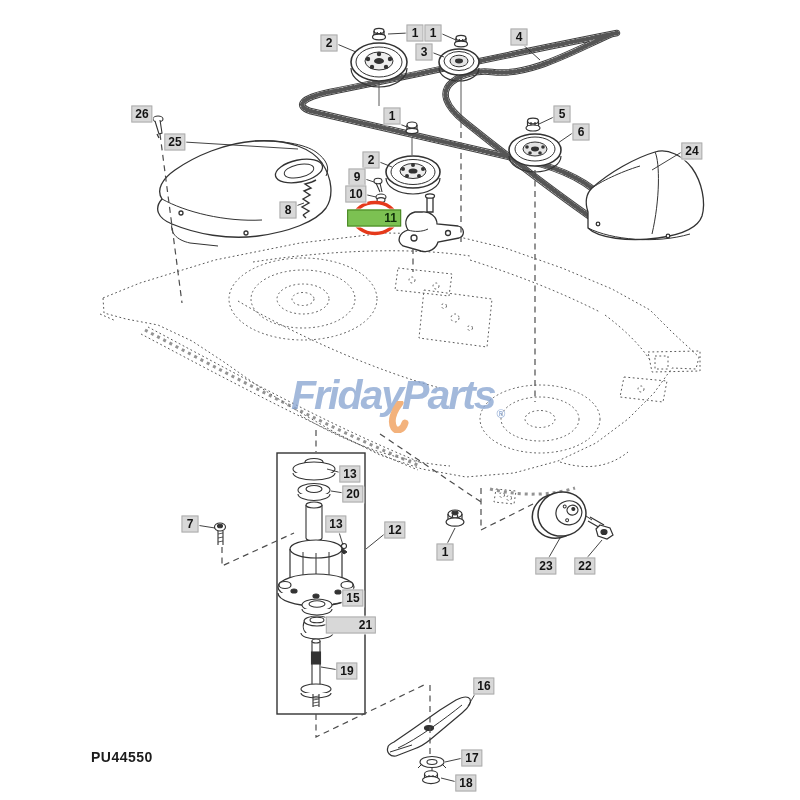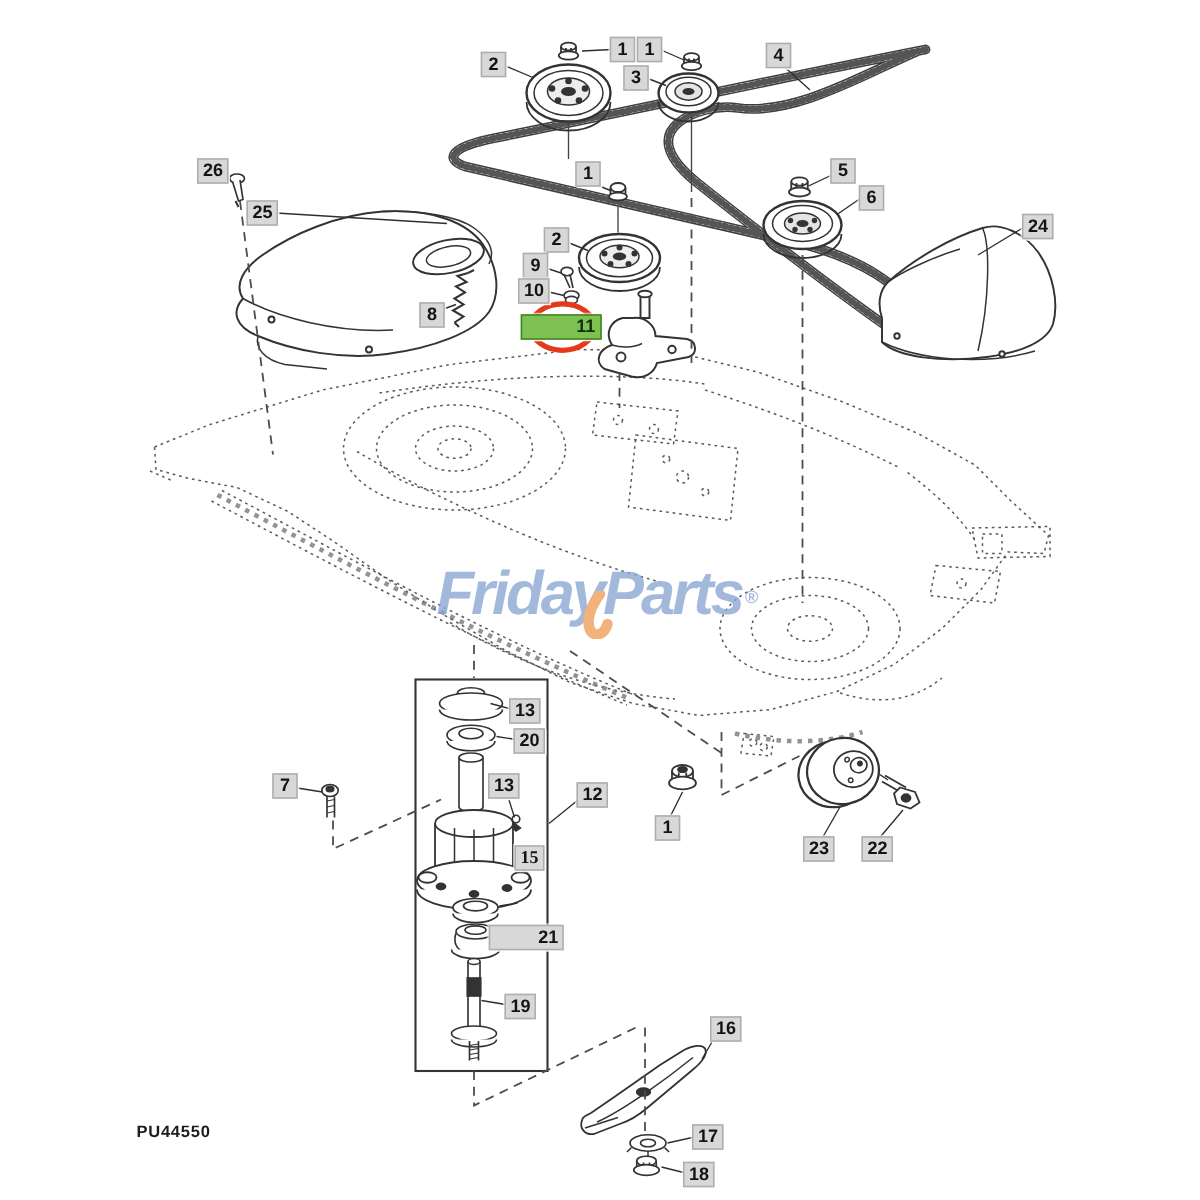--- a/index.html
+++ b/index.html
@@ -8,25 +8,25 @@
   #art{position:absolute;left:0;top:0;z-index:1;}
   .callout-layer{position:absolute;left:0;top:0;width:800px;height:800px;z-index:3;pointer-events:none;}
   .callout{position:absolute;transform:translate(-50%,-50%);
            background:var(--label-bg,#d8d8d8);border:1px solid #adadad;
            box-shadow:1px 1px 0 rgba(255,255,255,.9), -1px -1px 0 rgba(255,255,255,.6);
            color:#141414;font-weight:bold;font-size:12px;line-height:13px;
            padding:1px 3px;min-width:9px;text-align:center;}
   .callout.highlighted{background:var(--hl-bg,#7cc152);border-color:#44821f;color:#10300a;}
   .watermark{position:absolute;left:291px;top:372px;z-index:2;opacity:.78;
              font-style:italic;font-weight:bold;font-size:41px;letter-spacing:-2px;
-             color:var(--wm-blue,#8aa6d2);white-space:nowrap;display:flex;align-items:center;}
+             color:var(--wm-blue,#8aa6d2);white-space:nowrap;display:flex;align-items:flex-end;}
   .watermark .swoosh-icon{margin-left:-16px;margin-right:-8px;transform:translateY(14px);}
   .watermark .reg{font-size:12px;font-style:normal;letter-spacing:0;transform:translateY(2px);margin-left:2px;}
   .footer-code{position:absolute;left:91px;top:749px;z-index:3;font-weight:bold;
-               font-size:11px;letter-spacing:.5px;color:#1c1c1c;}
+               font-size:14px;letter-spacing:.5px;color:#1c1c1c;}
 </style>
 </head>
 <body>
 
 <div id="stage">
 
 <svg id="art" width="800" height="800" viewBox="0 0 800 800">
 
   <g fill="none" stroke="#5a5a5a" stroke-width="1" stroke-dasharray="1.8,2.6">
     <path d="M103,298 L140,283 L215,260 L300,243 L385,233 L447,234 L505,248 L562,268 L612,289 L650,310 L673,333 L699,357 L696,369 L672,368 L654,393 L628,419 L596,443 L558,461 L514,473 L466,477 L422,469 L380,455 L336,433 L296,410 L258,386 L224,362 L192,341 L158,325 L126,319 L104,313 Z"></path>
@@ -375,21 +375,21 @@
       <div class="callout highlighted" style="left: 374px; top: 218px; padding-left: 36px;">11</div>
       <div class="callout" style="left: 130px; top: 114px; margin-left: 12px;">26</div>
       <div class="callout" style="left: 175px; top: 142px;">25</div>
       <div class="callout" style="left: 288px; top: 210px;">8</div>
       <div class="callout" style="left: 692px; top: 135px; margin-top: 16px;">24</div>
       <div class="callout" style="left: 190px; top: 524px;">7</div>
       <div class="callout" style="left: 395px; top: 530px;">12</div>
       <div class="callout" style="left: 350px; top: 474px;">13</div>
       <div class="callout" style="left: 353px; top: 494px;">20</div>
       <div class="callout" style="left: 336px; top: 524px;">13</div>
-      <div class="callout" style="left: 353px; top: 572px; font-family: Liberation Serif, serif;">15</div>
+      <div class="callout" style="left: 353px; top: 598px;">15</div>
       <div class="callout" style="left: 351px; top: 625px; padding-left: 32px;">21</div>
       <div class="callout" style="left: 347px; top: 671px;">19</div>
       <div class="callout" style="left: 484px; top: 686px;">16</div>
       <div class="callout" style="left: 472px; top: 758px;">17</div>
       <div class="callout" style="left: 466px; top: 783px;">18</div>
       <div class="callout" style="left: 445px; top: 552px;">1</div>
       <div class="callout" style="left: 546px; top: 566px;">23</div>
       <div class="callout" style="left: 585px; top: 566px;">22</div>
     </div>
 

